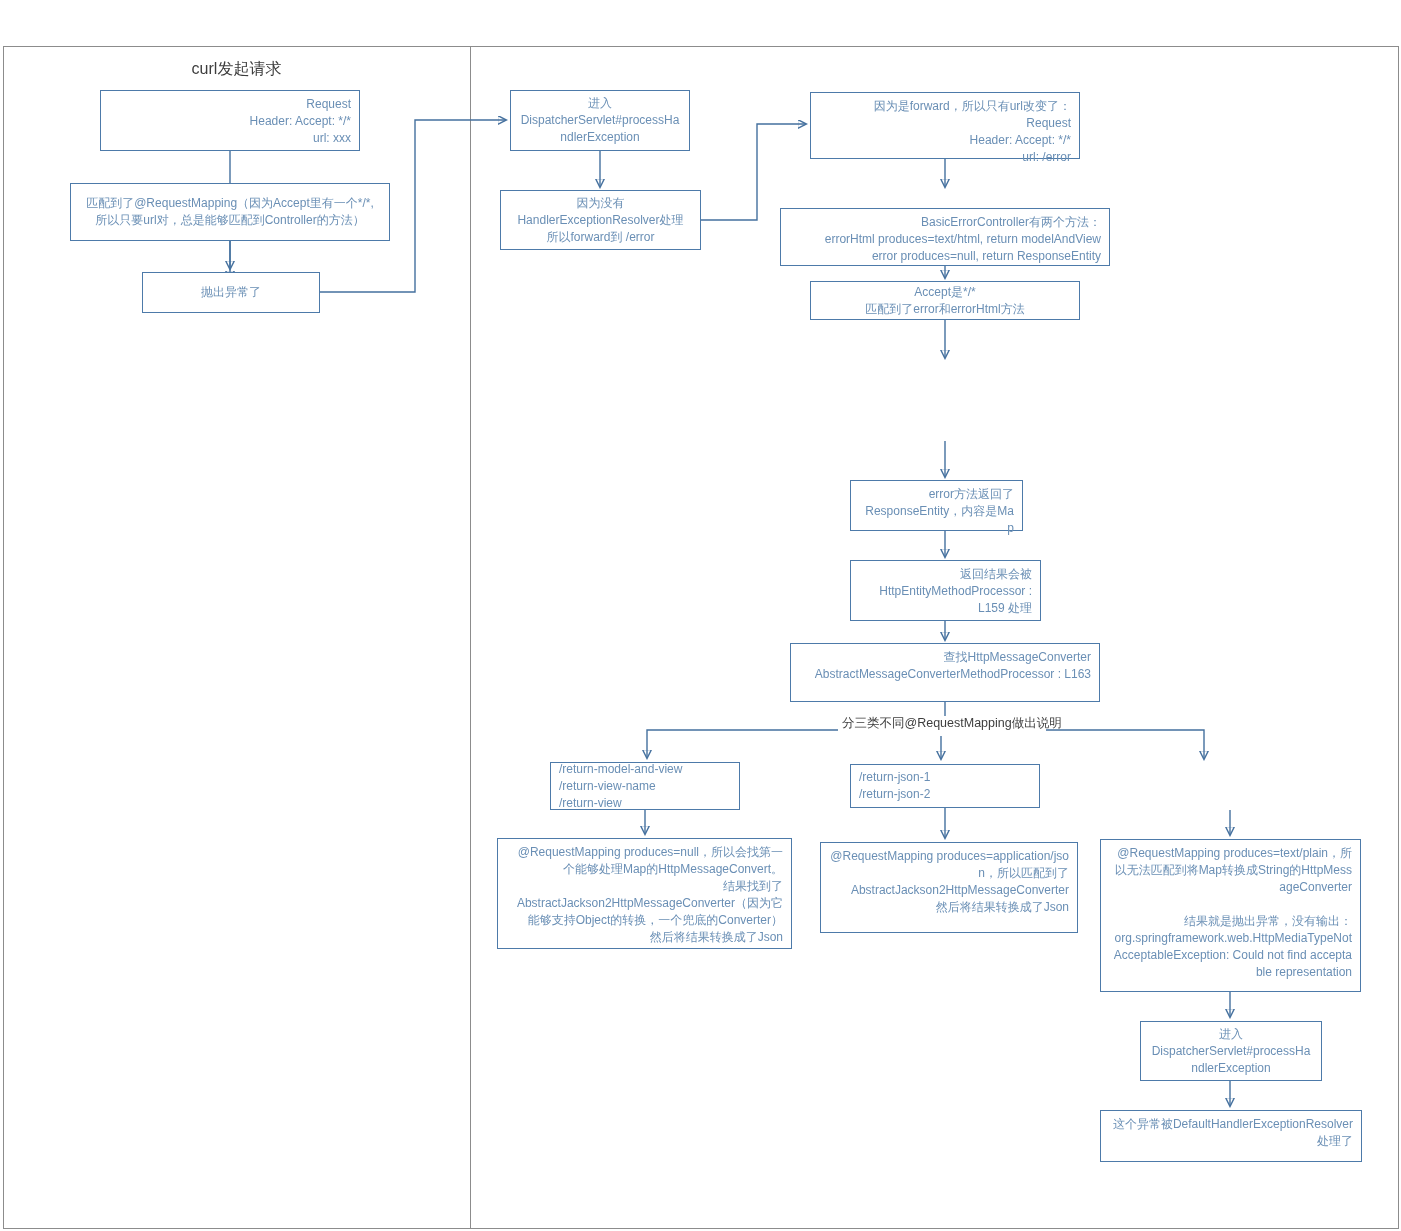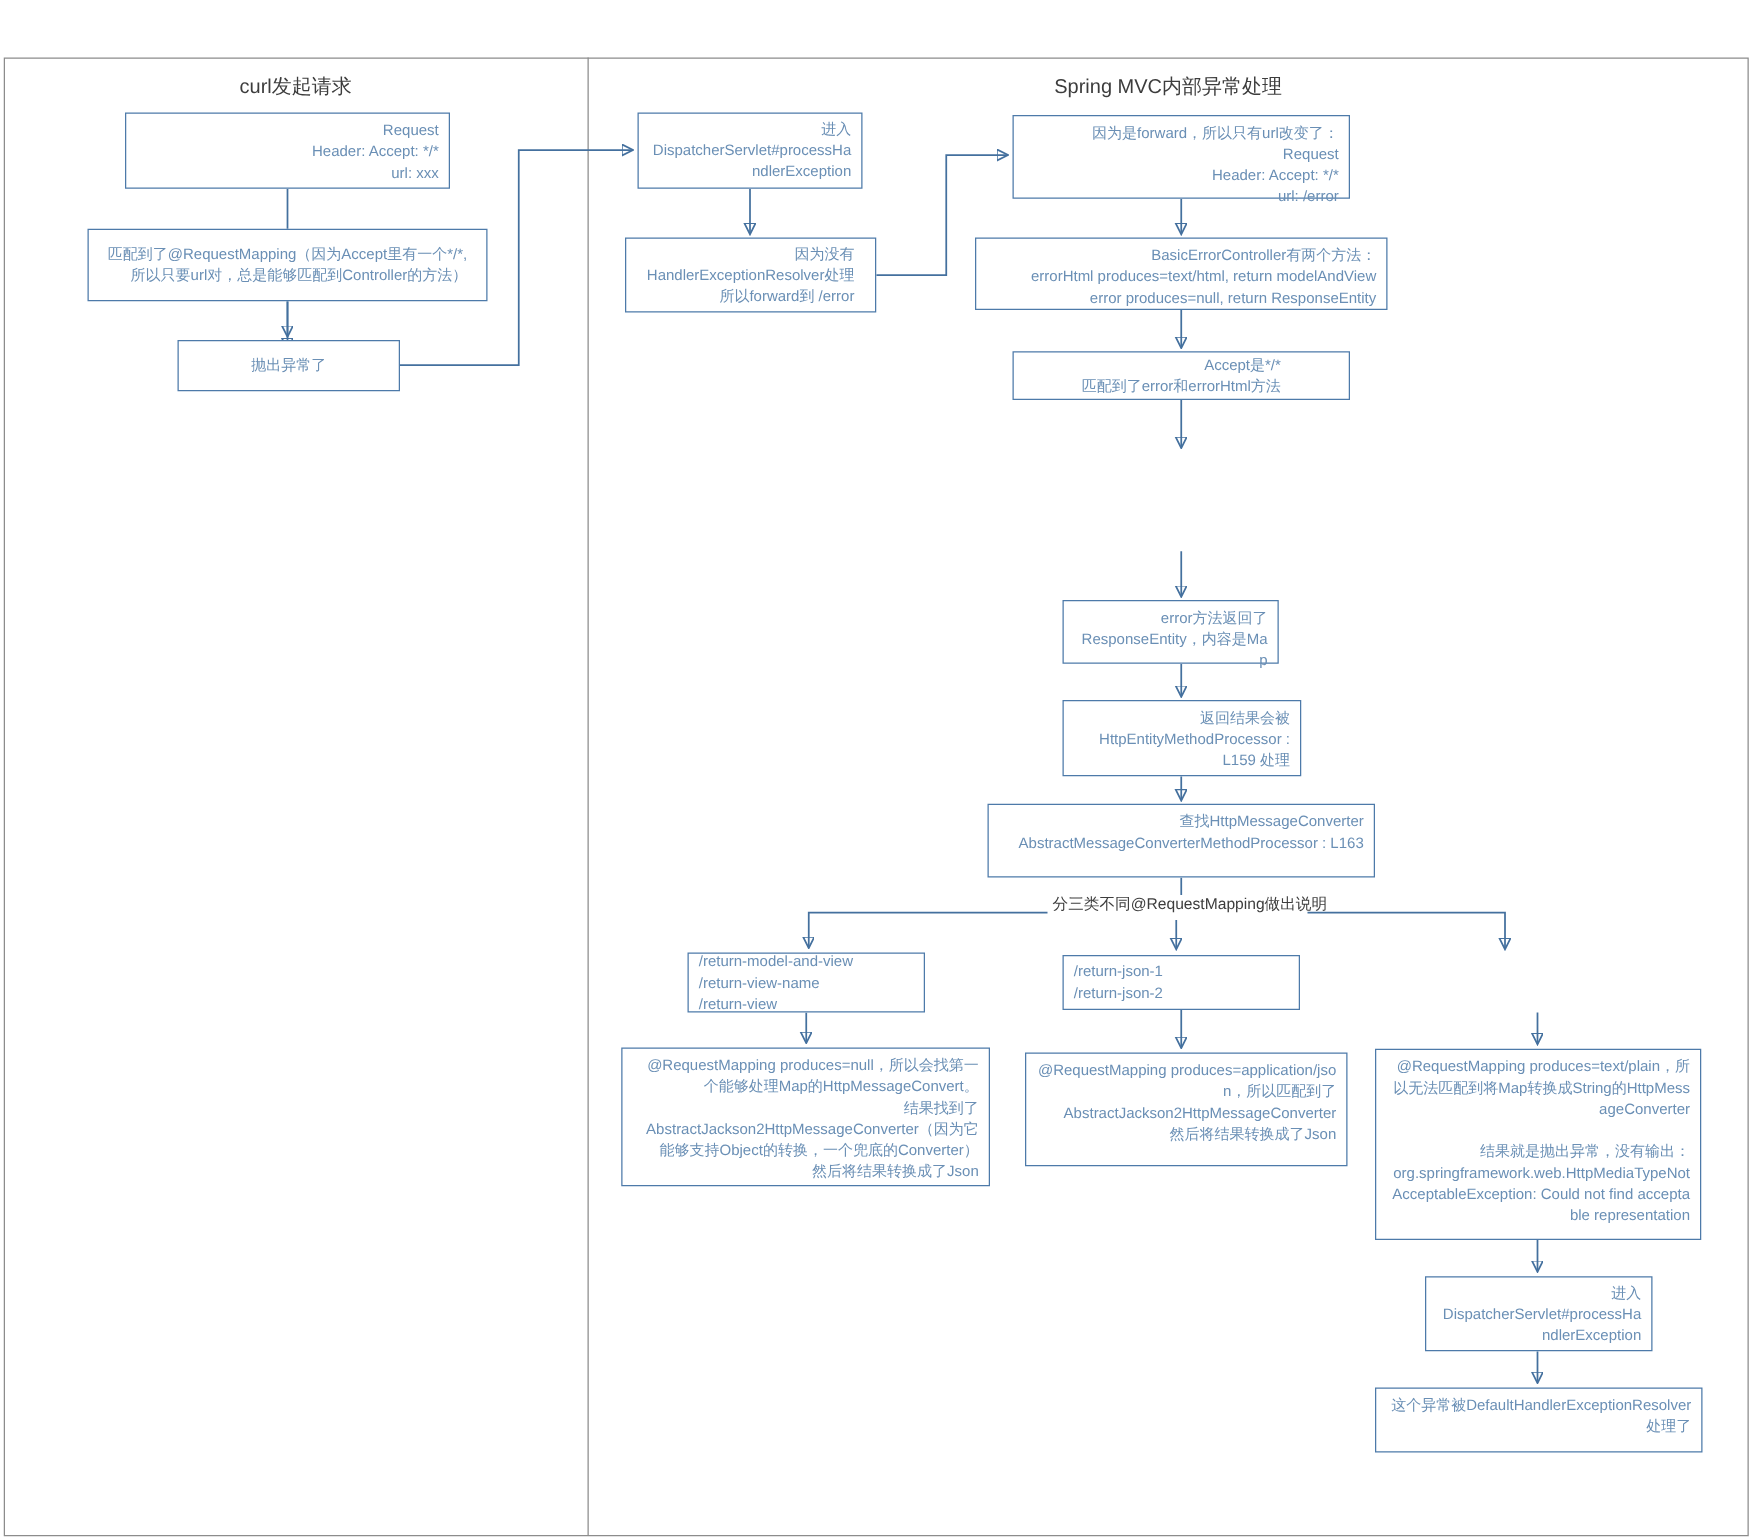--- a/index.html
+++ b/index.html
@@ -41,21 +41,21 @@
     border:1px solid var(--box-border);
     background:#fff;
     color:var(--box-text);
     font-size:12px;line-height:17px;
     white-space:pre-line;
     word-break:break-all;
   }
   .node.left{padding:5px 8px;text-align:right;}
   .node.center{
     display:flex;align-items:center;justify-content:center;
-    text-align:right;padding:2px 8px;
+    text-align:center;padding:2px 8px;
   }
   .node.vcenter{
     display:flex;flex-direction:column;justify-content:center;
     padding:0 8px;
   }
   .node.pad-lg{padding-left:20px;}
   svg.connectors{
     position:absolute;left:0;top:0;
     pointer-events:none;
   }
@@ -65,21 +65,20 @@
 </style>
 </head>
 <body>
 
 <div id="canvas">
 
   <div class="frame"></div>
   <div class="divider"></div>
 
   <div class="panel-title" style="left:3px;width:467px">curl发起请求</div>
-  <div class="panel-title" style="left:471px;width:927px">Spring MVC内部异常处理</div>
 
   <svg class="connectors" width="1401" height="1231" viewBox="0 0 1401 1231">
     <defs>
       <marker id="arrow" markerUnits="userSpaceOnUse" markerWidth="10" markerHeight="10" refX="8.5" refY="4.5" orient="auto">
         <path d="M0,0 L9,4.5 L0,9 Z" fill="#44709e" stroke="none"></path>
       </marker>
     </defs>
     <path d="M230 151 V279" marker-end="url(#arrow)"></path>
     <path d="M230 241 V269" marker-end="url(#arrow)"></path>
     <path d="M320 292 H415 V120 H506" marker-end="url(#arrow)"></path>
@@ -112,21 +111,21 @@
   <div class="node center" style="left:510px;top:90px;width:180px;height:61px">进入
 DispatcherServlet#processHandlerException</div>
   <div class="node center" style="left:500px;top:190px;width:201px;height:60px">因为没有
 HandlerExceptionResolver处理
 所以forward到 /error</div>
 
   <div class="node left" style="left:810px;top:92px;width:270px;height:67px">因为是forward，所以只有url改变了：
 Request
 Header: Accept: */*
 url: /error</div>
-  <div class="node left" style="left:780px;top:190px;width:330px;height:58px">BasicErrorController有两个方法：
+  <div class="node left" style="left:780px;top:208px;width:330px;height:58px">BasicErrorController有两个方法：
 errorHtml produces=text/html, return modelAndView
 error produces=null, return ResponseEntity</div>
   <div class="node center" style="left:810px;top:281px;width:270px;height:39px">Accept是*/*
 匹配到了error和errorHtml方法</div>
   <div class="node left" style="left:850px;top:480px;width:173px;height:51px">error方法返回了
 ResponseEntity，内容是Map</div>
   <div class="node left" style="left:850px;top:560px;width:191px;height:61px">返回结果会被
 HttpEntityMethodProcessor :
 L159 处理</div>
   <div class="node left" style="left:790px;top:643px;width:310px;height:59px">查找HttpMessageConverter

